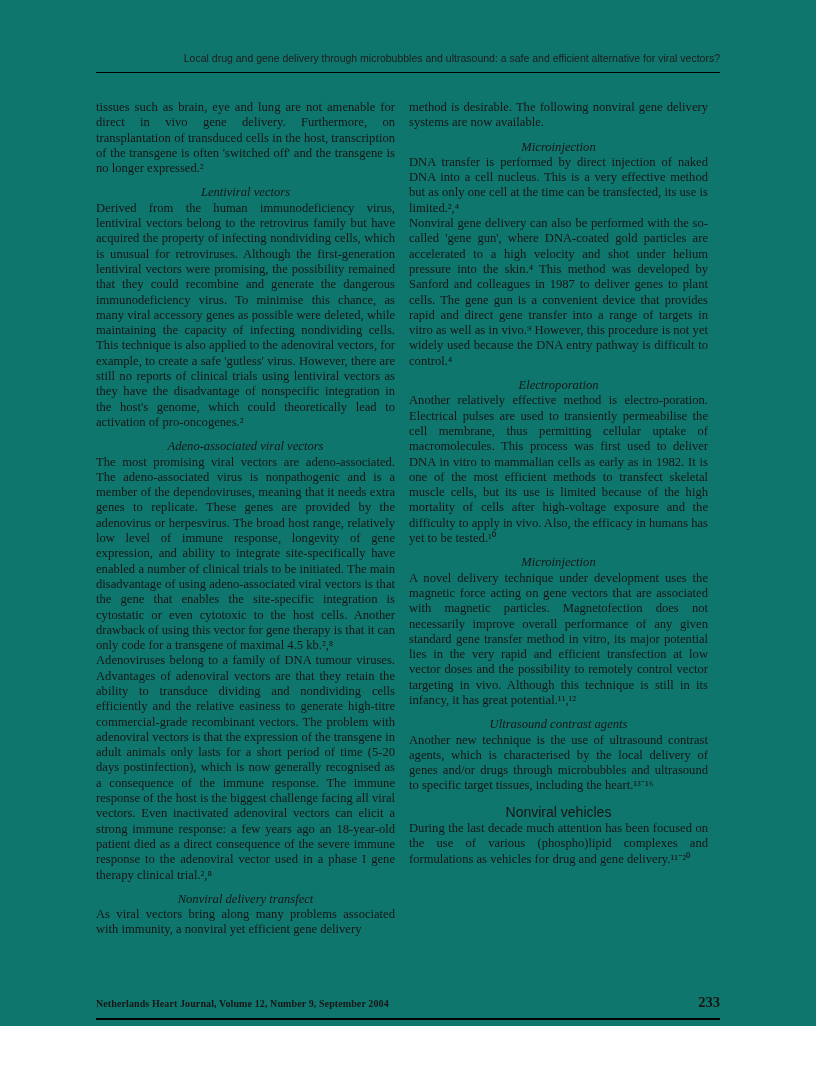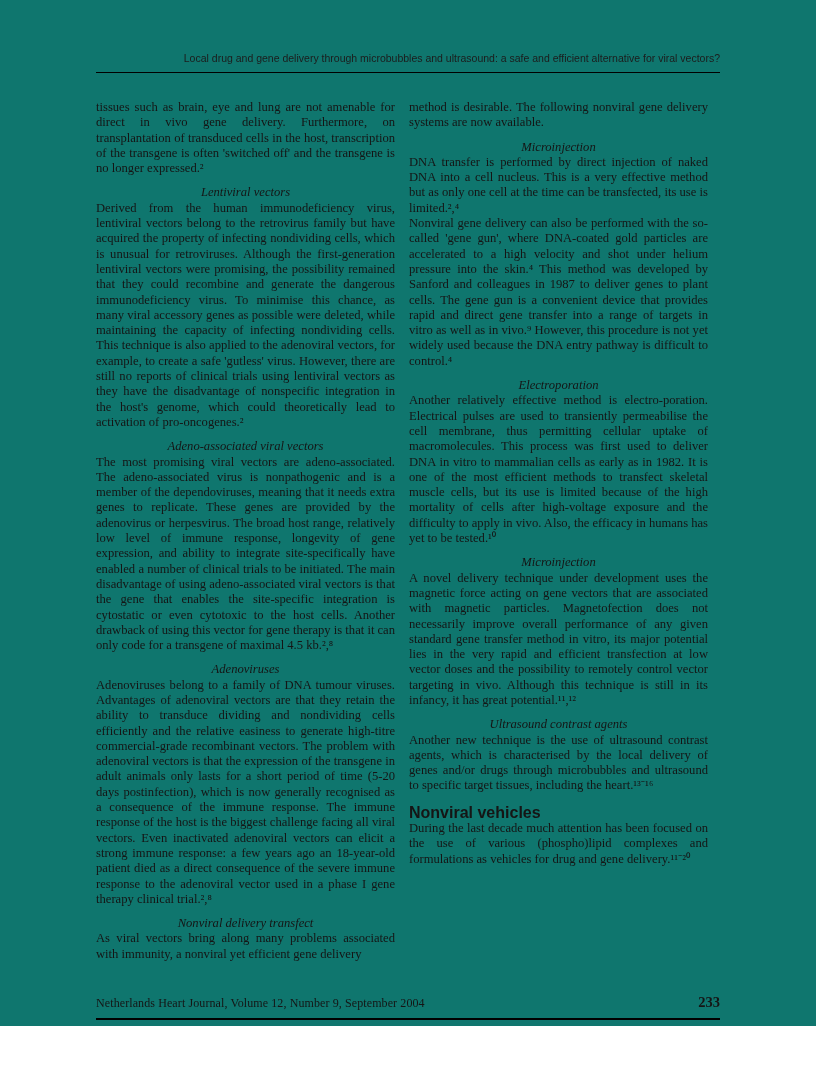--- a/index.html
+++ b/index.html
@@ -41,40 +41,40 @@
     font-family: "Liberation Serif", serif;
     font-size: 12.6px;
     line-height: 15.3px;
     font-style: italic;
     font-weight: normal;
     text-align: center;
     margin-top: 9px;
   }
   .bold-heading {
     font-family: "Liberation Sans", sans-serif;
-    font-size: 16px;
+    font-size: 14px;
     line-height: 15.3px;
-    font-weight: bold;
-    text-align: left;
+    font-weight: normal;
+    text-align: center;
     margin-top: 11px;
     margin-bottom: 1px;
   }
   .footer {
     position: absolute;
     left: 96px; right: 96px; bottom: 6px;
   }
   .footer-row {
     display: flex;
     justify-content: space-between;
     align-items: baseline;
     margin-bottom: 7px;
   }
   .journal-info {
-    font-size: 12px;
-    font-weight: normal;
+    font-size: 10px;
+    font-weight: bold;
     letter-spacing: 0.1px;
   }
   .page-number {
     font-size: 14.5px;
     font-weight: bold;
   }
   .footer-rule { border-bottom: 2px solid #000; }
 </style>
 </head>
 <body>
@@ -90,21 +90,20 @@
 
     <section class="column">
       <p class="body-text">tissues such as brain, eye and lung are not amenable for direct in vivo gene delivery. Furthermore, on transplantation of transduced cells in the host, transcription of the transgene is often 'switched off' and the transgene is no longer expressed.²</p>
 
       <h3 class="section-heading">Lentiviral vectors</h3>
       <p class="body-text">Derived from the human immunodeficiency virus, lentiviral vectors belong to the retrovirus family but have acquired the property of infecting nondividing cells, which is unusual for retroviruses. Although the first-generation lentiviral vectors were promising, the possibility remained that they could recombine and generate the dangerous immunodeficiency virus. To minimise this chance, as many viral accessory genes as possible were deleted, while maintaining the capacity of infecting nondividing cells. This technique is also applied to the adenoviral vectors, for example, to create a safe 'gutless' virus. However, there are still no reports of clinical trials using lentiviral vectors as they have the disadvantage of nonspecific integration in the host's genome, which could theoretically lead to activation of pro-oncogenes.²</p>
 
       <h3 class="section-heading">Adeno-associated viral vectors</h3>
       <p class="body-text">The most promising viral vectors are adeno-associated. The adeno-associated virus is nonpathogenic and is a member of the dependoviruses, meaning that it needs extra genes to replicate. These genes are provided by the adenovirus or herpesvirus. The broad host range, relatively low level of immune response, longevity of gene expression, and ability to integrate site-specifically have enabled a number of clinical trials to be initiated. The main disadvantage of using adeno-associated viral vectors is that the gene that enables the site-specific integration is cytostatic or even cytotoxic to the host cells. Another drawback of using this vector for gene therapy is that it can only code for a transgene of maximal 4.5 kb.²,⁸</p>
 
-      <h3 class="section-heading">Adenoviruses</h3>
       <p class="body-text">Adenoviruses belong to a family of DNA tumour viruses. Advantages of adenoviral vectors are that they retain the ability to transduce dividing and nondividing cells efficiently and the relative easiness to generate high-titre commercial-grade recombinant vectors. The problem with adenoviral vectors is that the expression of the transgene in adult animals only lasts for a short period of time (5-20 days postinfection), which is now generally recognised as a consequence of the immune response. The immune response of the host is the biggest challenge facing all viral vectors. Even inactivated adenoviral vectors can elicit a strong immune response: a few years ago an 18-year-old patient died as a direct consequence of the severe immune response to the adenoviral vector used in a phase I gene therapy clinical trial.²,⁸</p>
 
       <h3 class="section-heading">Nonviral delivery transfect</h3>
       <p class="body-text">As viral vectors bring along many problems associated with immunity, a nonviral yet efficient gene delivery</p>
     </section>
 
     <section class="column">
       <p class="body-text">method is desirable. The following nonviral gene delivery systems are now available.</p>
 
       <h3 class="section-heading">Microinjection</h3>

